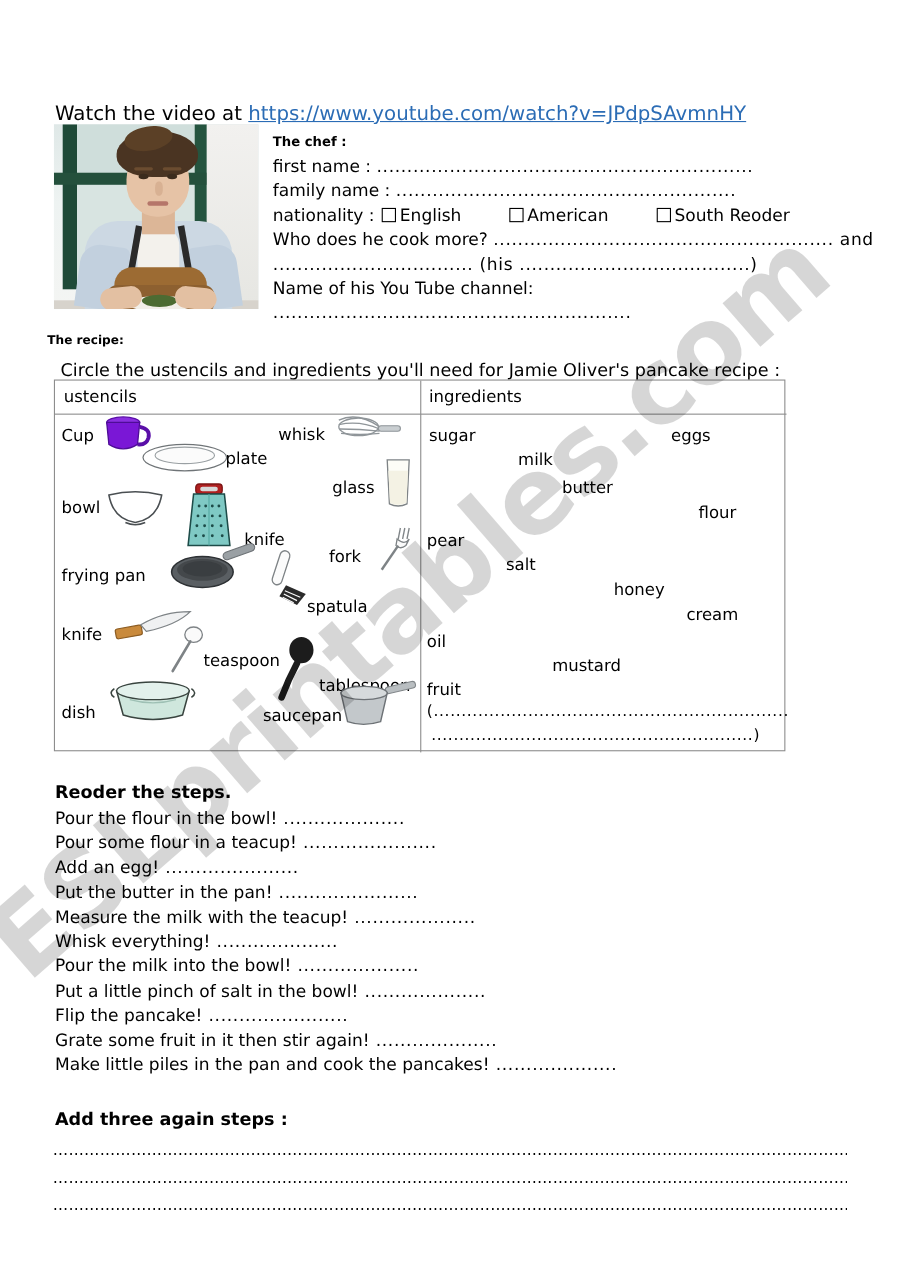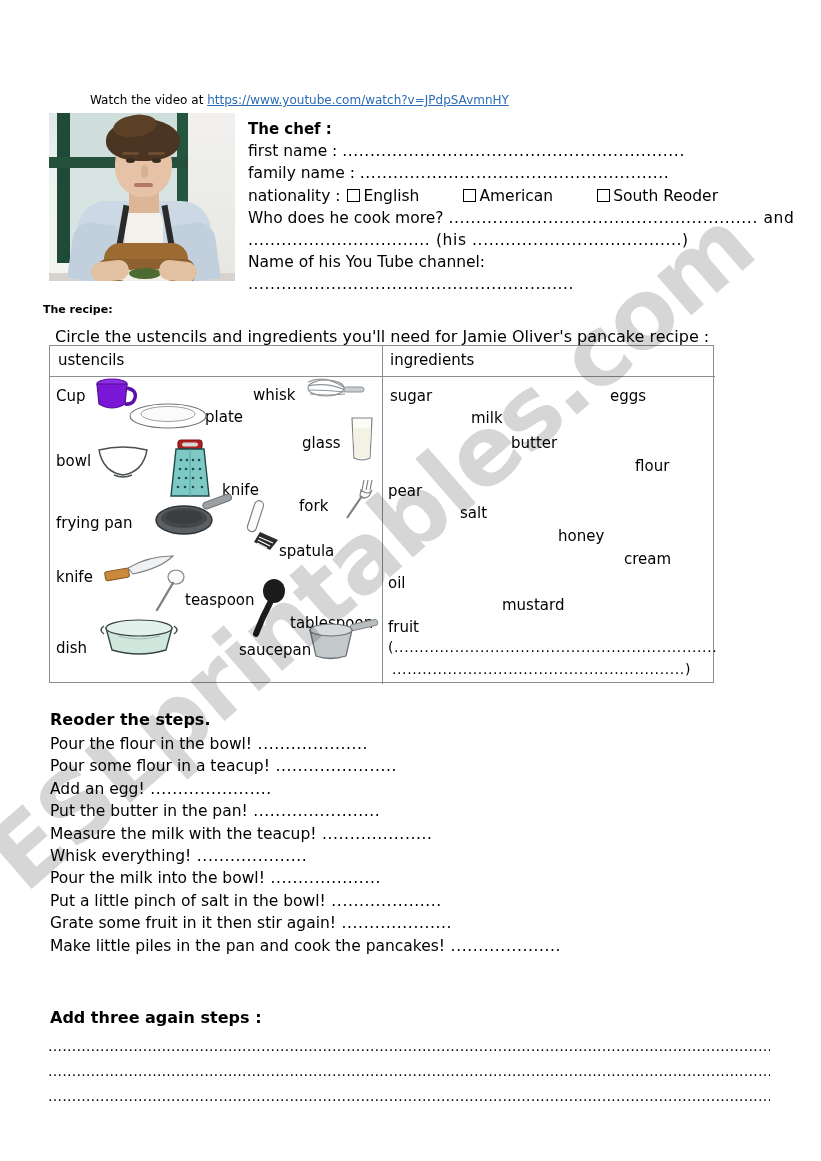--- a/index.html
+++ b/index.html
@@ -52,23 +52,22 @@
     width: 821px;
     text-align: center;
     font-size: 16.5px;
     letter-spacing: 0.3px;
     color: #1a1a1a;
   }
   .watch-line {
     position: absolute;
     left: 50px;
     top: 93px;
-    font-size: 12px;
+    font-size: 18px;
     white-space: nowrap;
-    margin-left: 40px;
   }
   .video-link {
     color: #2b6cb5;
     text-decoration: underline;
   }
 
   
   .chef-photo {
     position: absolute;
     left: 49px;
@@ -217,21 +216,21 @@
   .chef-block {
     position: absolute;
     left: 248px;
     top: 118px;
     width: 552px;
     font-size: 15.5px;
     line-height: 22.2px;
   }
   .chef-title {
     font-weight: bold;
-    font-size: 15px;
+    font-size: 12px;
   }
   .dots { letter-spacing: 0.6px; }
   .cb {
     display: inline-block;
     width: 11px;
     height: 11px;
     border: 1.4px solid #000;
     vertical-align: -1px;
     margin-right: 3px;
     background: #fff;
@@ -569,20 +568,21 @@
   <div class="steps-head">Reoder the steps.</div>
   <div class="steps-list">
     <div class="step-line"><span>Pour the flour in the bowl!</span><span class="step-dots"> ....................</span></div>
     <div class="step-line"><span>Pour some flour in a teacup!</span><span class="step-dots"> ......................</span></div>
     <div class="step-line"><span>Add an egg!</span><span class="step-dots"> ......................</span></div>
     <div class="step-line"><span>Put the butter in the pan!</span><span class="step-dots"> .......................</span></div>
     <div class="step-line"><span>Measure the milk with the teacup!</span><span class="step-dots"> ....................</span></div>
     <div class="step-line"><span>Whisk everything!</span><span class="step-dots"> ....................</span></div>
     <div class="step-line"><span>Pour the milk into the bowl!</span><span class="step-dots"> ....................</span></div>
     <div class="step-line"><span>Put a little pinch of salt in the bowl!</span><span class="step-dots"> ....................</span></div>
+    <div class="step-line"><span>Flip the pancake!</span><span class="step-dots"> .......................</span></div>
     <div class="step-line"><span>Grate some fruit in it then stir again!</span><span class="step-dots"> ....................</span></div>
     <div class="step-line"><span>Make little piles in the pan and cook the pancakes!</span><span class="step-dots"> ....................</span></div>
   </div>
 
   <div class="add-head">Add three again steps :</div>
   <div class="add-lines">
     <div class="add-line">……………………………………………………………………………………………………………………………………………………………………………………………………………</div>
     <div class="add-line">……………………………………………………………………………………………………………………………………………………………………………………………………………</div>
     <div class="add-line">……………………………………………………………………………………………………………………………………………………………………………………………………………</div>
   </div>

